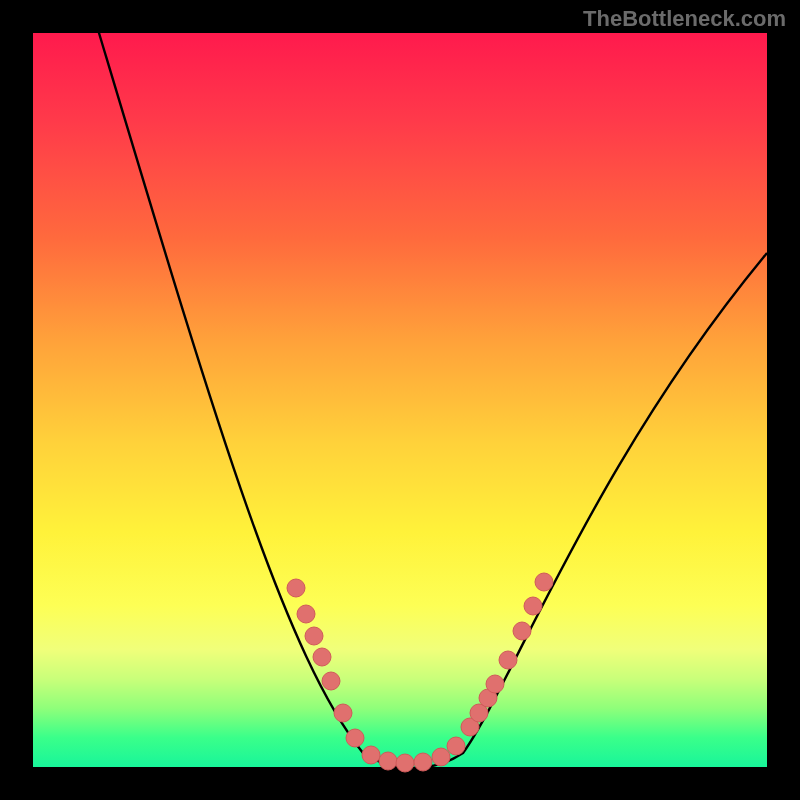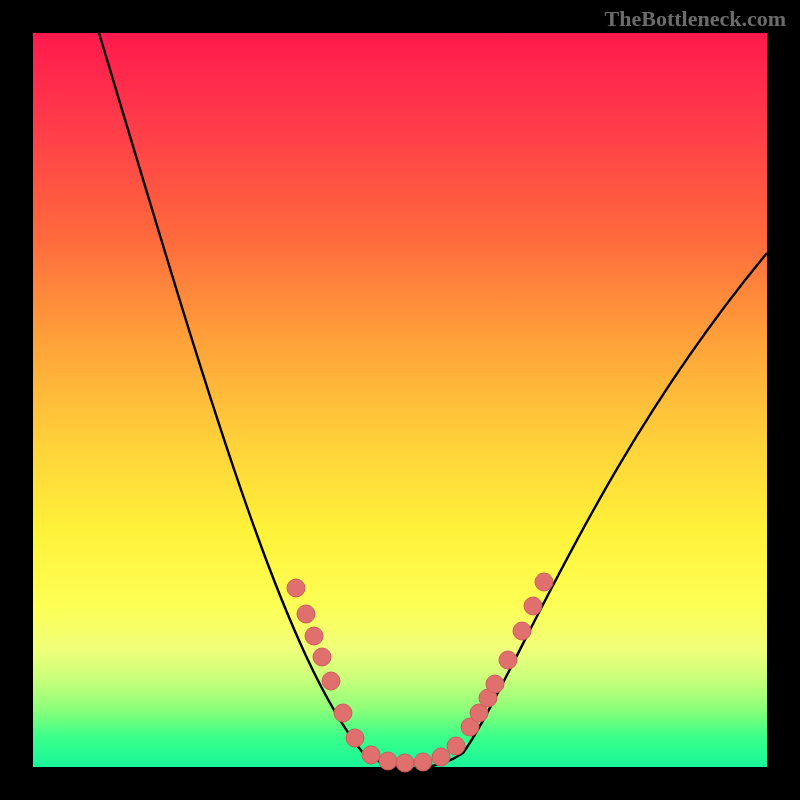--- a/index.html
+++ b/index.html
@@ -28,21 +28,21 @@
       #c9ff7a 88%,
       #8fff7a 92%,
       #3aff8a 96%,
       #18f59a 100%
     );
   }
   .watermark {
     position: absolute;
     top: 6px;
     right: 14px;
-    font-family: Liberation Serif, serif;
+    font-family: Liberation Sans, sans-serif;
     font-size: 22px;
     font-weight: 600;
     color: #6b6b6b;
   }
   svg.curve {
     position: absolute;
     left: 0; top: 0;
     width: 734px;
     height: 734px;
     overflow: visible;

